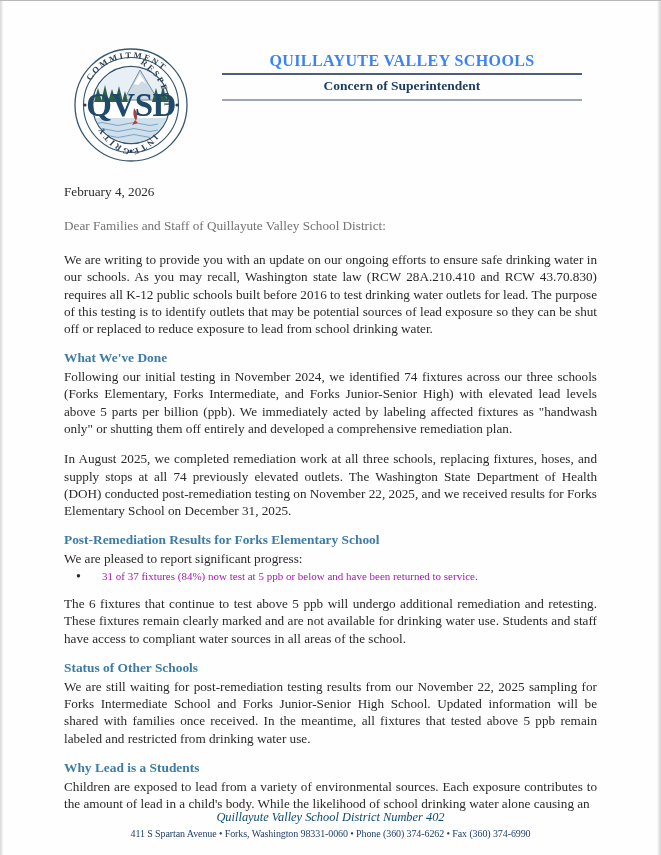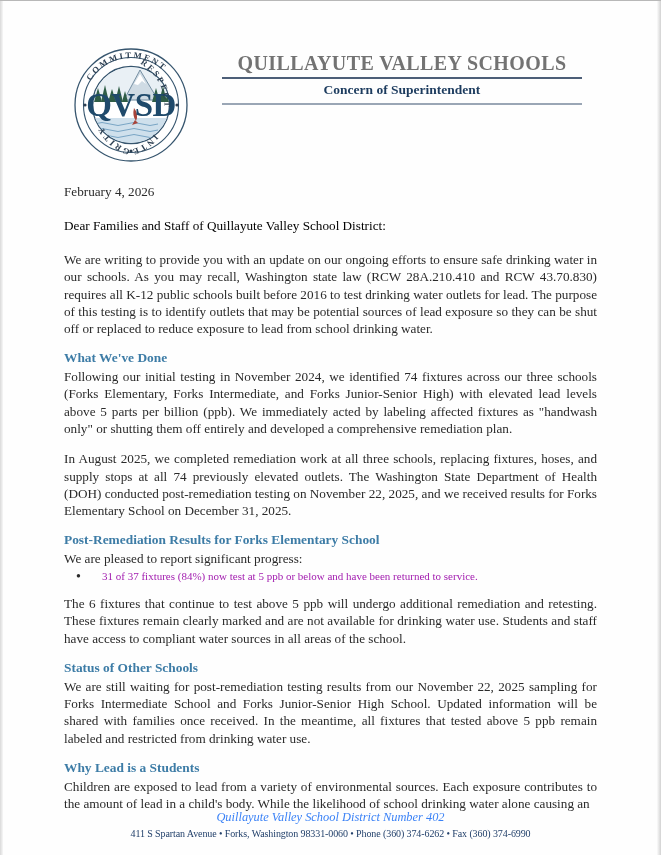--- a/index.html
+++ b/index.html
@@ -48,23 +48,23 @@
   }
   .header-text {
     position: absolute;
     left: 222px;
     top: 52px;
     width: 360px;
     text-align: center;
   }
   .org-title {
     font-family: "Liberation Serif", serif;
-    font-size: 20px;
+    font-size: 16px;
     font-weight: bold;
-    color: #737373;
+    color: #3b82f6;
     letter-spacing: 0.4px;
     line-height: 1.05;
     white-space: nowrap;
   }
   .rule-top {
     height: 2px;
     background: #4d5f78;
     margin: 3px 0 4px 0;
   }
   .org-sub {
@@ -87,21 +87,21 @@
     top: 183px;
     width: 533px;
   }
   .date-line {
     font-size: 13.2px;
     color: #2a2a2a;
     margin-bottom: 18px;
   }
   .salutation {
     font-size: 13.2px;
-    color: #000000;
+    color: #737373;
     margin-bottom: 17px;
   }
   p.para {
     font-size: 13.2px;
     line-height: 1.31;
     color: #2a2a2a;
     text-align: justify;
     margin: 0 0 13px 0;
   }
   p.para.tight {
@@ -145,21 +145,21 @@
     position: absolute;
     left: 0;
     bottom: 16px;
     width: 661px;
     text-align: center;
   }
   .footer-line1 {
     font-family: "Liberation Serif", serif;
     font-style: italic;
     font-size: 12.4px;
-    color: #3b82f6;
+    color: #0c4a6e;
     margin-bottom: 3px;
   }
   .footer-line2 {
     font-family: "Liberation Serif", serif;
     font-size: 10px;
     color: #23416b;
     letter-spacing: -0.1px;
   }
 </style>
 </head>

